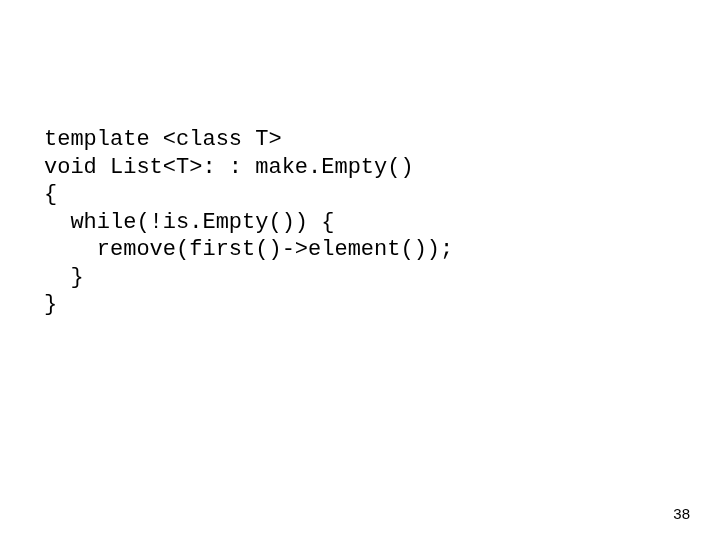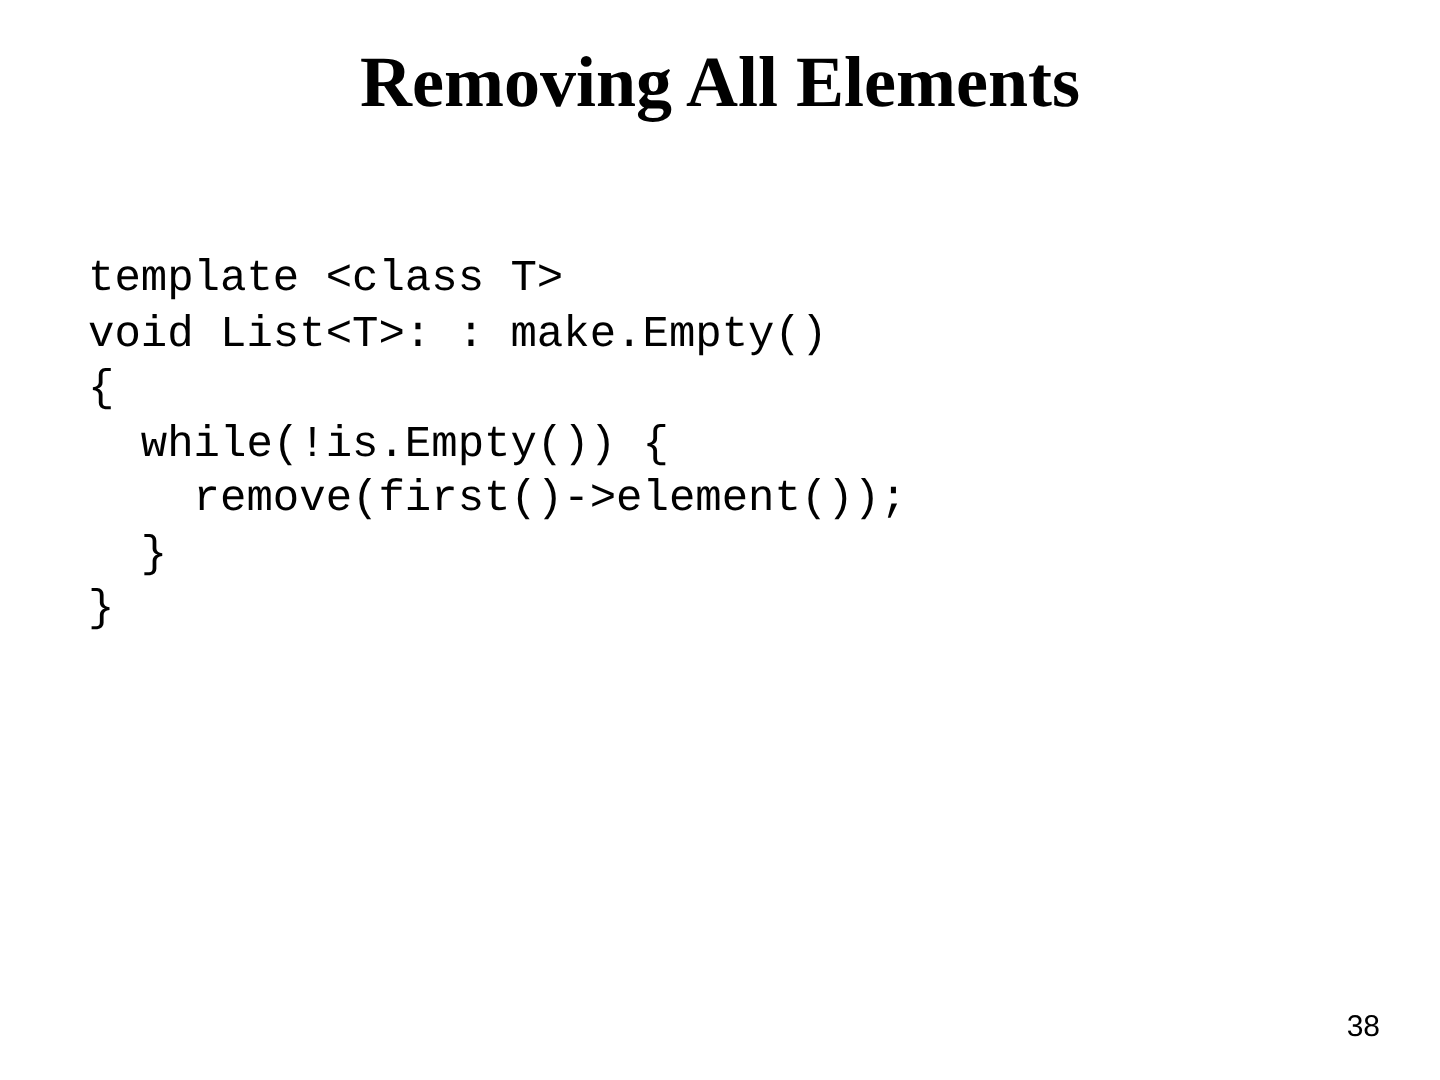--- a/index.html
+++ b/index.html
@@ -47,21 +47,20 @@
     font-size: 15px;
     color: #000;
     margin-left: 24px;
   }
 </style>
 </head>
 <body>
 
 <div class="slide">
 
-  <div class="title">Removing All Elements</div>
 
   <div class="code-block"><span>template &lt;class T&gt;</span>
 <span>void List&lt;T&gt;: : make.Empty()</span>
 <span>{</span>
 <span>  while(!is.Empty()) {</span>
 <span>    remove(first()-&gt;element());</span>
 <span>  }</span>
 <span>}</span></div>
 
   <div class="page-num">38</div>

